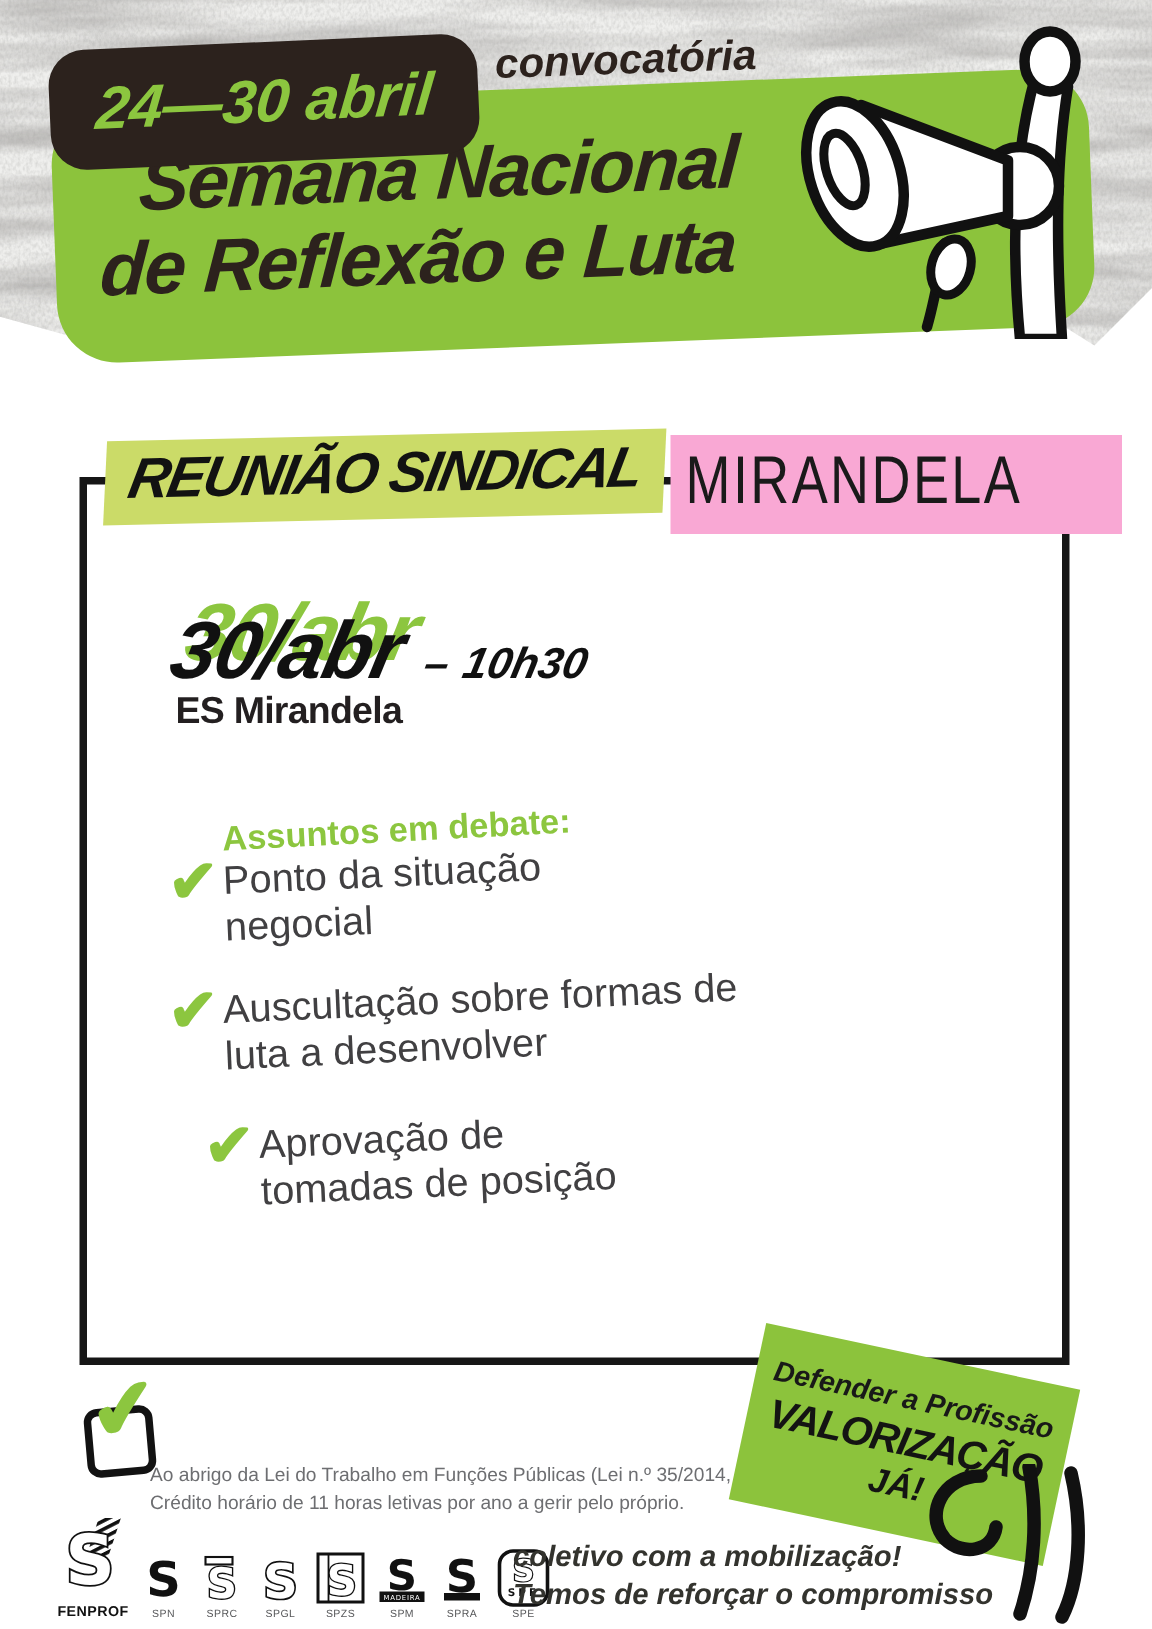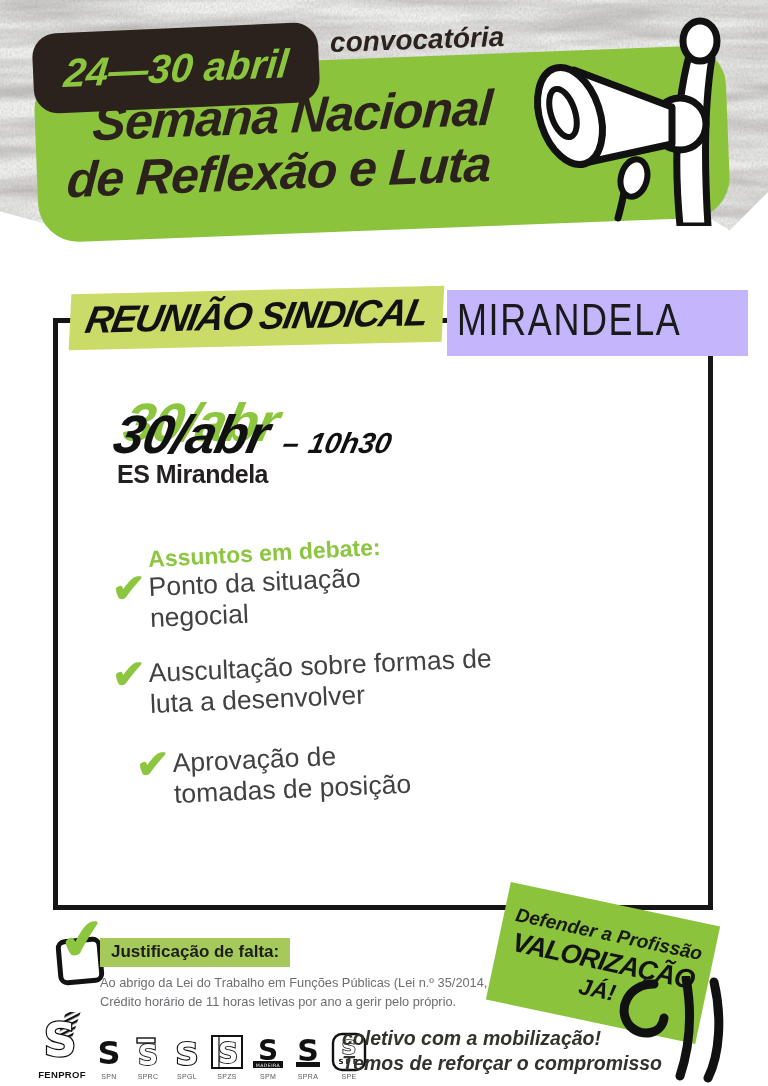--- a/index.html
+++ b/index.html
@@ -31,21 +31,21 @@
 
   .megaphone{position:absolute;left:522px;top:12px;z-index:5;}
 
   
   .main-box{position:absolute;left:53px;top:318px;width:650px;height:582px;
     border:5px solid #161616;z-index:2;background:transparent;}
   .box-title{position:absolute;left:70px;top:290px;z-index:6;display:flex;align-items:flex-start;}
   .reuniao{background:#cbdb68;padding:5px 16px 8px;transform:rotate(-1.3deg) skewX(-4deg);}
   .reuniao span{display:inline-block;font-size:38px;font-weight:700;font-style:italic;
     color:#121212;letter-spacing:-1.5px;transform:skewX(-8deg);}
-  .mirandela{background:#c4b5fd;padding:4px 10px 10px;margin-left:4px;}
+  .mirandela{background:#f9a8d4;padding:4px 10px 10px;margin-left:4px;}
   .mirandela span{display:inline-block;font-size:45px;font-weight:400;color:#1a1a1a;
     letter-spacing:2px;transform:scaleX(0.8);transform-origin:left center;}
 
   
   .date-row{position:absolute;left:115px;top:403px;z-index:3;white-space:nowrap;}
   .date-big{position:relative;display:inline-block;font-size:54px;font-weight:700;
     font-style:italic;letter-spacing:-1px;}
   .date-big .ghost{position:absolute;left:10px;top:-12px;color:#8cc63f;transform:skewX(-12deg);}
   .date-big .main{position:relative;color:#111;transform:skewX(-12deg);display:inline-block;}
   .date-dash,.date-time{display:inline-block;font-size:29px;font-weight:700;font-style:italic;
@@ -169,21 +169,20 @@
     <span class="check">✔</span>
     <span class="ai-text">Auscultação sobre formas de luta a desenvolver</span>
   </div>
   <div class="agenda-item ai3">
     <span class="check">✔</span>
     <span class="ai-text">Aprovação de tomadas de posição</span>
   </div>
 
   <div class="just-box"></div>
   <span class="just-check">✔</span>
-  <div class="just-label">Justificação de falta:</div>
   <div class="legal">
     <div>Ao abrigo da Lei do Trabalho em Funções Públicas (Lei n.º 35/2014, de 20 de junho).</div>
     <div>Crédito horário de 11 horas letivas por ano a gerir pelo próprio.</div>
   </div>
 
   <div class="sign">
     <div class="sign-l1">Defender a Profissão</div>
     <div class="sign-l2">VALORIZAÇÃO</div>
     <div class="sign-l3">JÁ!</div>
   </div>

